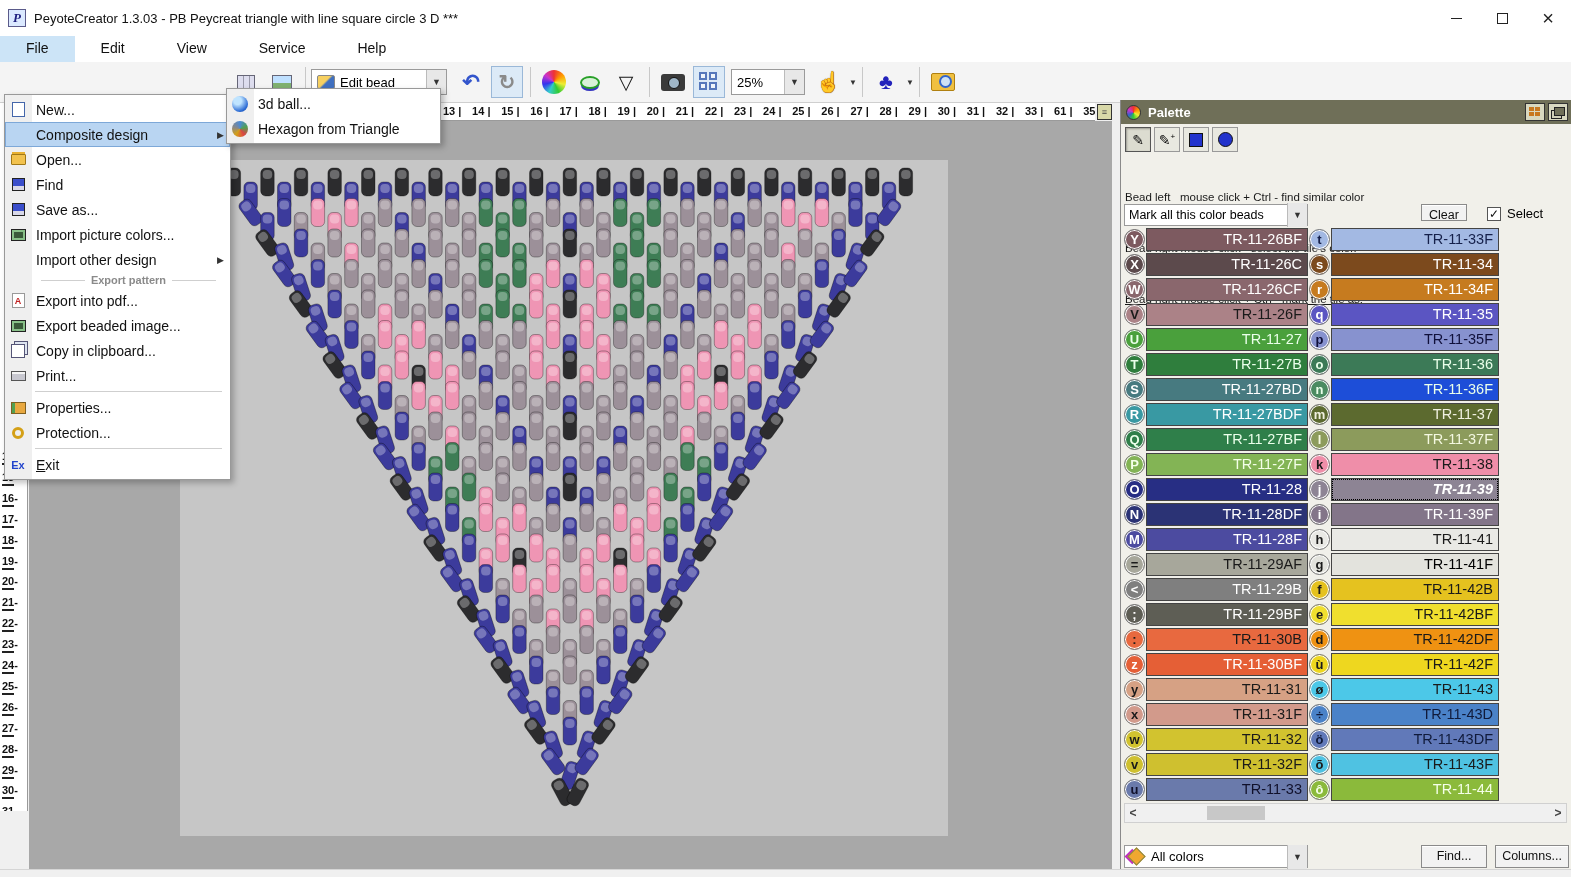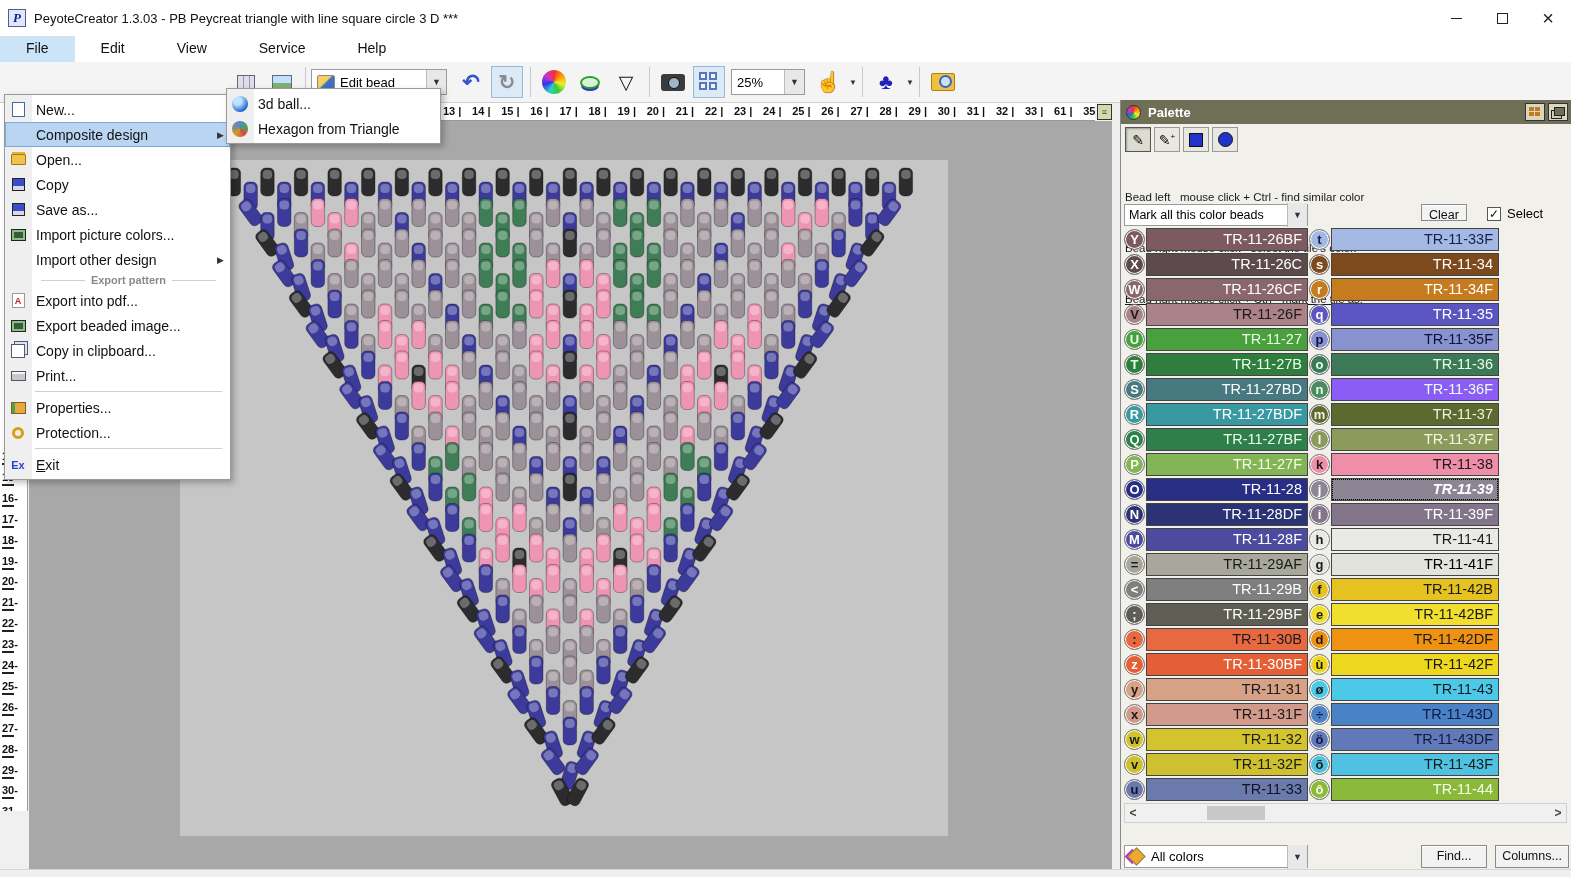--- a/index.html
+++ b/index.html
@@ -2049,21 +2049,21 @@
       <div class="fm-item">
         <span class="fm-ico">
           <span class="mi-folder"></span>
         </span>
         <span>Open...</span>
       </div>
       <div class="fm-item">
         <span class="fm-ico">
           <span class="mi-floppy"></span>
         </span>
-        <span>Copy</span>
+        <span>Find</span>
       </div>
       <div class="fm-item">
         <span class="fm-ico">
           <span class="mi-floppy"></span>
         </span>
         <span>Save as...</span>
       </div>
       <div class="fm-item">
         <span class="fm-ico">
           <span class="mi-film"></span>
@@ -2245,21 +2245,21 @@
             <span class="bar" style="background: rgb(60, 122, 87); color: rgb(234, 255, 234);">TR-11-36</span>
           </div>
         </div>
         <div class="pal-row">
           <div class="pal-cell l">
             <span class="badge" style="background: rgb(71, 122, 128); color: rgb(255, 255, 255);">S</span>
             <span class="bar" style="background: rgb(71, 122, 128); color: rgb(255, 255, 255);">TR-11-27BD</span>
           </div>
           <div class="pal-cell r">
             <span class="badge" style="background: rgb(75, 139, 97); color: rgb(234, 255, 234);">n</span>
-            <span class="bar" style="background: #8b5cf6; color: rgb(234, 255, 234);">TR-11-36F</span>
+            <span class="bar" style="background: #1d4ed8; color: rgb(234, 255, 234);">TR-11-36F</span>
           </div>
         </div>
         <div class="pal-row">
           <div class="pal-cell l">
             <span class="badge" style="background: rgb(57, 153, 163); color: rgb(255, 255, 255);">R</span>
             <span class="bar" style="background: rgb(57, 153, 163); color: rgb(255, 255, 255);">TR-11-27BDF</span>
           </div>
           <div class="pal-cell r">
             <span class="badge" style="background: rgb(92, 106, 47); color: rgb(240, 240, 224);">m</span>
             <span class="bar" style="background: rgb(92, 106, 47); color: rgb(240, 240, 224);">TR-11-37</span>

